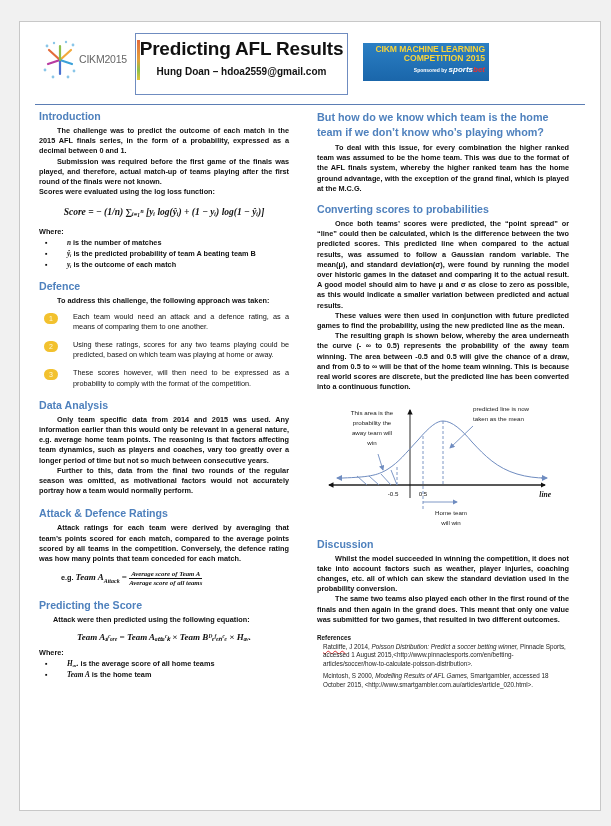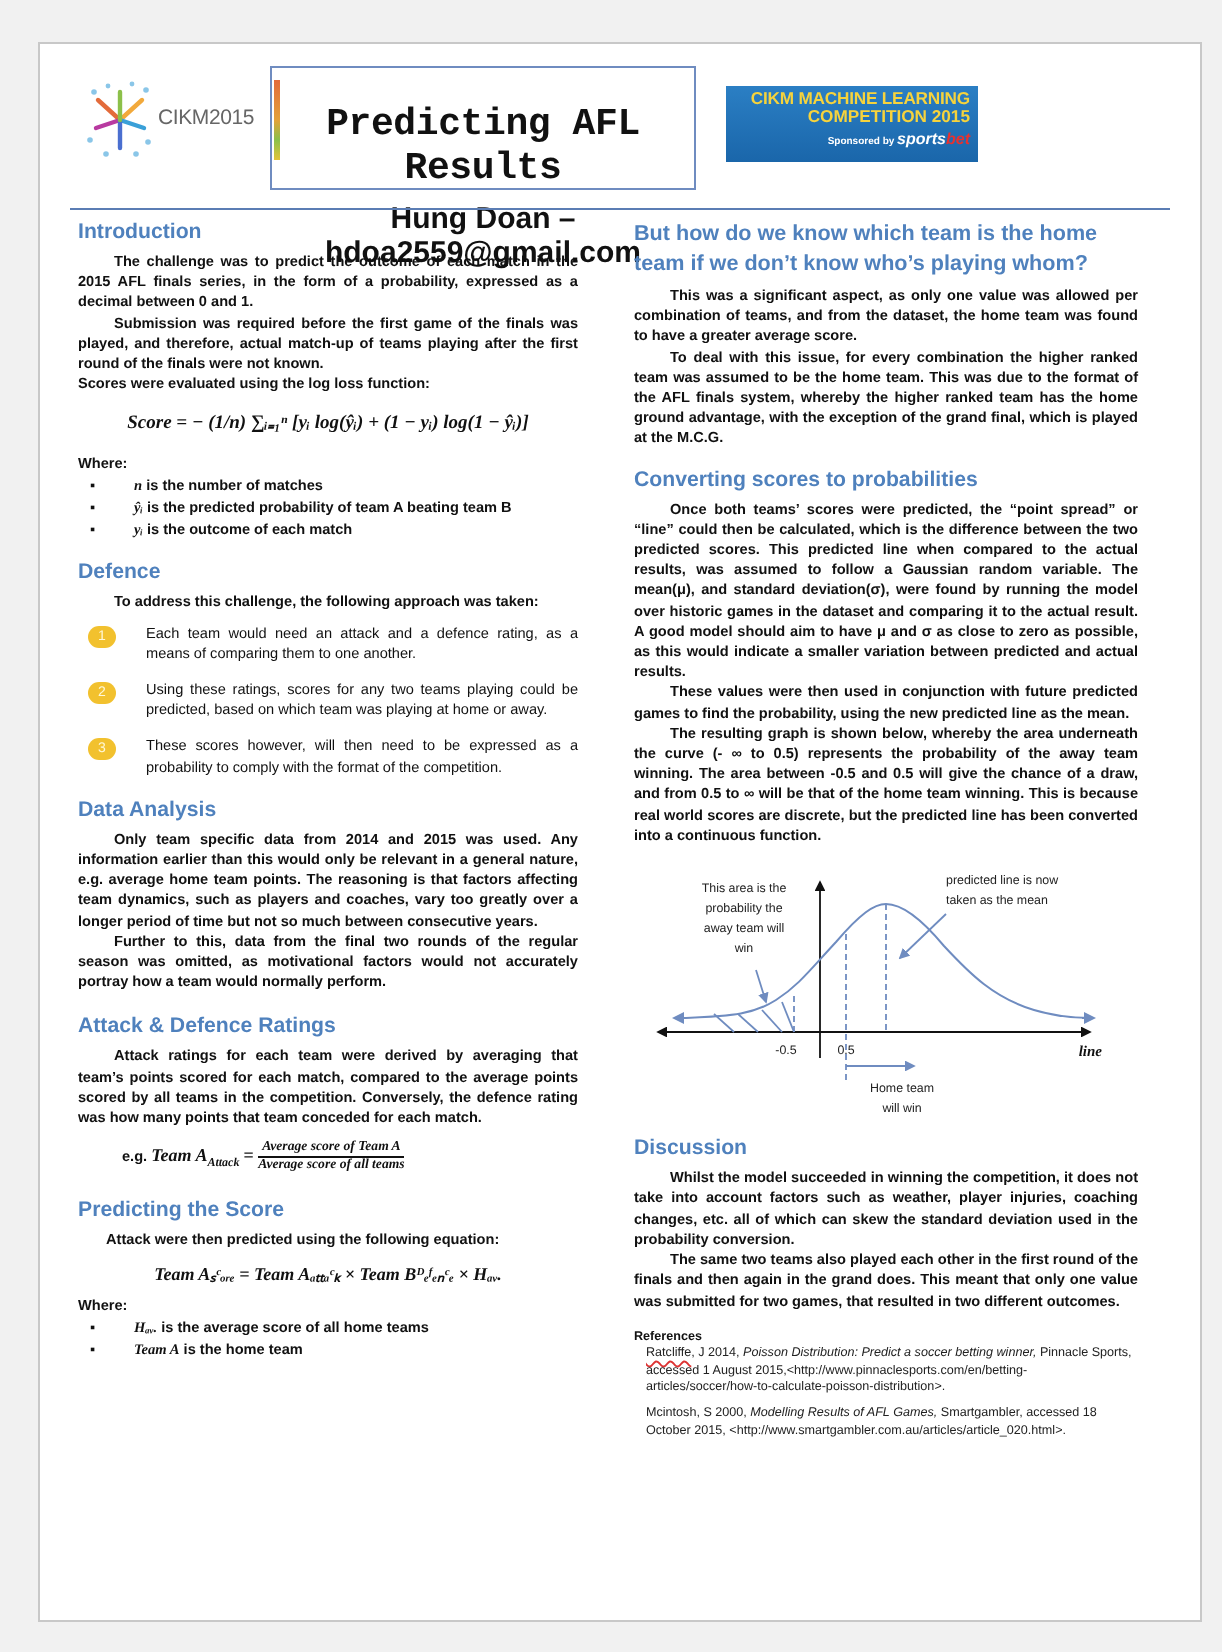--- a/index.html
+++ b/index.html
@@ -4,22 +4,22 @@
 <style>
   html, body { margin:0; padding:0; }
   body { width:611px; height:826px; background:#f1f1f1; position:relative; overflow:hidden; font-family:"Liberation Sans", sans-serif; color:#111; }
   .page { position:absolute; left:19px; top:21px; width:582px; height:790px; background:#fff; border:1px solid #c8c8c8; box-sizing:border-box; }
   .header { position:absolute; left:0; top:0; width:100%; height:82px; }
   .logo-left { position:absolute; left:23px; top:18px; width:96px; height:44px; }
   .logo-left .burst { position:absolute; left:0; top:0; width:34px; height:40px; }
   .logo-left .txt { position:absolute; left:36px; top:13px; font-size:10.5px; color:#666; letter-spacing:-0.2px; }
   .logo-left .bar { position:absolute; left:94px; top:0; width:3px; height:40px; background:linear-gradient(#e36b3b,#e3a13b 50%,#8cc04a 75%,#e3c43b); }
   .titlebox { position:absolute; left:115px; top:11px; width:213px; height:62px; border:1px solid #6f8cc0; box-sizing:border-box; text-align:center; }
-  .titlebox .title { font-family:Liberation Mono, monospace; font-weight:bold; font-size:19px; margin-top:17px; letter-spacing:-0.2px; }
-  .titlebox .author { font-size:15px; margin-top:6px; font-weight:bold; }
+  .titlebox .title { font-family:Liberation Sans, sans-serif; font-weight:bold; font-size:19px; margin-top:4px; letter-spacing:-0.2px; }
+  .titlebox .author { font-size:10px; margin-top:6px; font-weight:bold; }
   .banner { position:absolute; left:343px; top:21px; width:126px; height:38px; background:linear-gradient(#2b7fc4,#1a66aa); color:#f6d33c; font-weight:bold; box-sizing:border-box; padding:2px 4px; text-align:right; }
   .banner .l1 { font-size:8.6px; line-height:9px; letter-spacing:-0.1px; }
   .banner .l2 { font-size:8.6px; line-height:9px; }
   .banner .l3 { font-size:5px; color:#fff; margin-top:2px; }
   .banner .l3 b { font-style:italic; font-size:8px; color:#fff; }
   .banner .l3 b span { color:#e8312f; }
   .hrule { position:absolute; left:15px; right:15px; top:82px; height:1px; background:#5b7db4; }
 
   .col { position:absolute; top:88px; width:250px; font-size:7.3px; line-height:10.2px; }
   .col.left { left:19px; }
@@ -154,21 +154,20 @@
       <div class="bul">
           <span class="dot">▪</span>
           <span><span class="math">Team A</span><span> is the home team</span></span>
         </div>
     </section>
   </div>
 
   <div class="col right">
     <section>
       <h2 class="sec-h big">But how do we know which team is the home team if we don’t know who’s playing whom?</h2>
-      <p class="ind">This was a significant aspect, as only one value was allowed per combination of teams,  and from the dataset, the home team was found to have a greater average score.</p>
       <p class="ind">To deal with this issue, for every combination the higher ranked team was assumed to be the home team. This was due to the format of the AFL finals system, whereby the higher ranked team has the home ground advantage, with the exception of the grand final, which is played at the M.C.G.</p>
     </section>
 
     <section style="margin-top:9px">
       <h2 class="sec-h">Converting scores to probabilities</h2>
       <p class="ind">Once both teams’ scores were predicted, the “point spread” or “line” could then be calculated, which is the difference between the two predicted scores. This predicted line when compared to the actual results, was assumed to follow a Gaussian random variable. The mean(μ), and standard deviation(σ), were found by running the model over historic games in the dataset and comparing it to the actual result. A good model should aim to have μ and σ as close to zero as possible, as this would indicate a smaller variation between predicted and actual results.</p>
       <p class="ind">These values were then used in conjunction with future predicted games to find the probability, using the new predicted line as the mean.</p>
       <p class="ind">The resulting graph is shown below, whereby the area underneath the curve (- ∞ to 0.5) represents the probability of the away team winning. The area between -0.5 and 0.5 will give the chance of a draw, and from 0.5 to ∞ will be that of the home team winning. This is because real world scores are discrete, but the predicted line has been converted into a continuous function.</p>
     </section>
 

